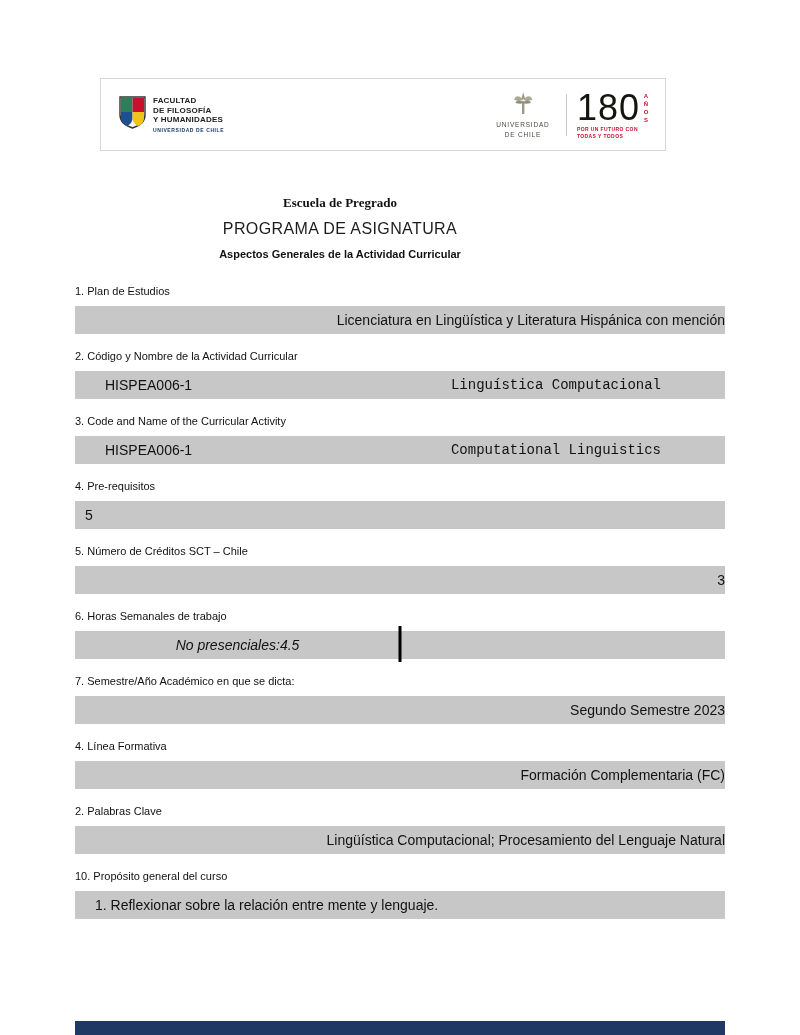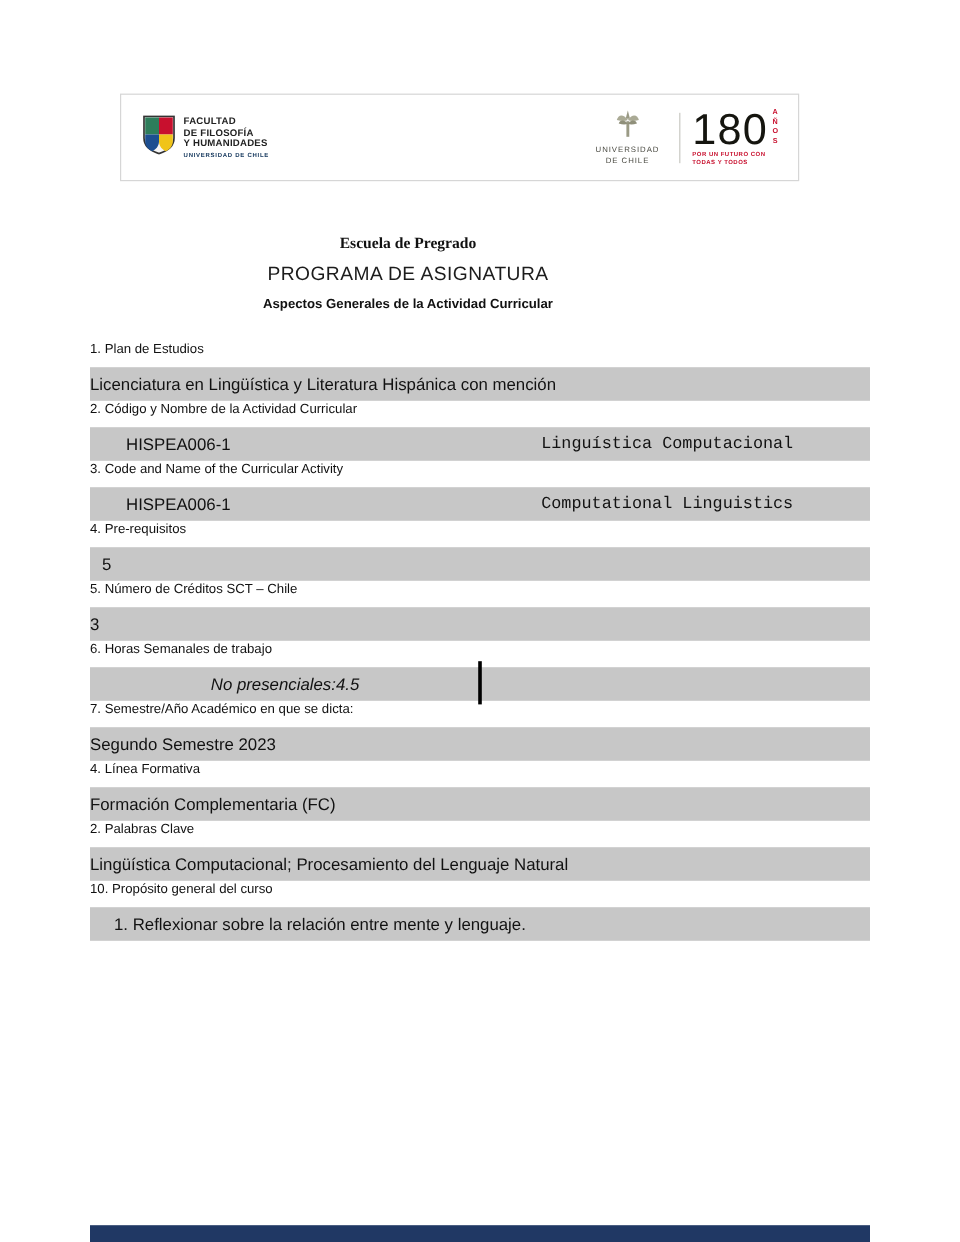--- a/index.html
+++ b/index.html
@@ -16,44 +16,44 @@
   .logo-left { display:flex; align-items:center; gap:7px; }
   .logo-left-text { display:flex; flex-direction:column; }
   .logo-left-text .l-line { font-size:8px; font-weight:bold; line-height:9.5px; color:#222; letter-spacing:.2px; }
   .logo-left-text .l-sub { font-size:5px; font-weight:bold; letter-spacing:.6px; color:#12355b; margin-top:2px; }
 
   .logo-right { display:flex; align-items:center; gap:10px; }
   .uch-mark { display:flex; flex-direction:column; align-items:center; width:66px; }
   .uch-mark .u-name { font-size:6.5px; letter-spacing:.8px; color:#4a4a42; margin-top:2px; text-align:center; line-height:7.5px; }
   .logo-vline { width:1px; height:42px; background:#c9c9c2; }
   .one80-wrap { display:flex; flex-direction:column; }
-  .one80-row { display:flex; align-items:flex-start; gap:3px; }
+  .one80-row { display:flex; align-items:flex-start; gap:3px;text-align:right; }
   .one80 { font-size:36px; line-height:34px; font-weight:400; color:#15150f; letter-spacing:1px; }
   .anos-vert {
     writing-mode:vertical-rl; text-orientation:upright;
     font-size:6px; letter-spacing:2px; color:#c8102e; font-weight:bold; height:34px;
   }
   .tagline { font-size:5px; line-height:6px; color:#c8102e; font-weight:bold; letter-spacing:.4px; margin-top:1px; }
 
   
   .titles { position:absolute; top:195px; left:0; width:680px; text-align:center; }
   .t-school { font-family:"Liberation Serif", serif; font-weight:bold; font-size:13px; color:#111; }
   .t-program { font-size:16px; letter-spacing:.4px; color:#1c1c1c; margin-top:9px; }
   .t-subtitle { font-size:11px; font-weight:bold; color:#111; margin-top:10px; }
 
   
   .fields { position:absolute; top:284px; left:75px; width:650px; }
-  .field { }
+  .field { margin-bottom:15px; }
   .field-label { font-size:11px; line-height:14px; color:#111; margin-bottom:8px; }
   .bar {
     background:#c7c7c7; height:28px; width:650px;
     display:flex; align-items:center; font-size:14px; color:#121212;
     position:relative;
   }
-  .bar.center { justify-content:flex-start; }
+  .bar.center { justify-content:flex-end; }
   .bar .cell-left { width:48%; padding-left:30px; }
   .bar .cell-right { flex:1; text-align:center;font-family:Liberation Mono, monospace; }
   .bar.left-pad-sm { padding-left:10px; }
   .bar.left-pad-md { padding-left:20px; }
   .bar.split .half { width:50%; text-align:center; font-style:italic; }
   .bar.split .vdivider {
     position:absolute; left:50%; top:-5px; width:3px; height:36px;
     background:#000; transform:translateX(-50%);
   }
 

